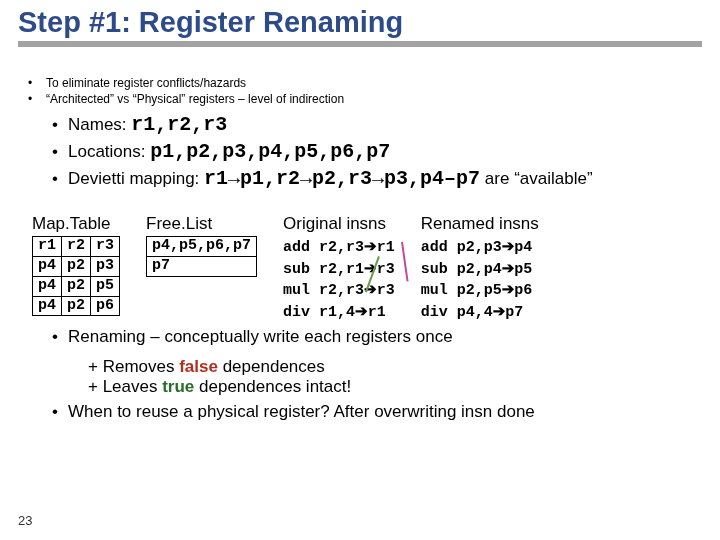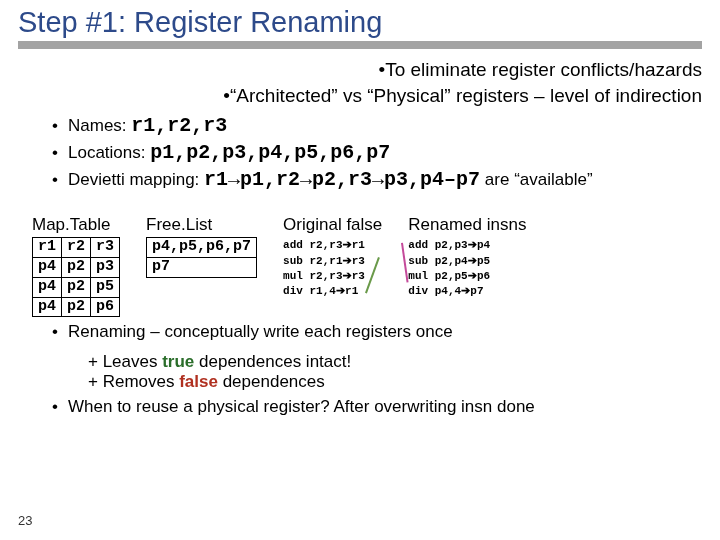--- a/index.html
+++ b/index.html
@@ -12,43 +12,42 @@
     color: #000;
     position: relative;
     overflow: hidden;
   }
   .slide {
     padding: 6px 18px 0 18px;
   }
   .title {
     color: #2d4a8a;
     font-size: 29px;
-    font-weight: normal;
+    font-weight: bold;
     font-family: Verdana, Tahoma, sans-serif;
-    border-bottom: 8px solid #a3a3a3;
+    border-bottom: 6px solid #a3a3a3;
     padding-bottom: 2px;
-    margin-bottom: 8px;
+    margin-bottom: 28px;
   }
   ul.top {
     margin: 0 0 0 10px;
     padding: 0;
     list-style: none;
   }
   ul.top > li::before {
     content: "•";
     color: #000;
     display: inline-block;
     width: 18px;
     margin-left: -4px;
   }
   ul.top > li {
-    font-size: 19px;
+    font-size: 12px;
     line-height: 1.35;
     padding-left: 4px;
-    text-align: right;
   }
   ul.sub {
     margin: 4px 0 8px 34px;
     padding: 0;
     list-style: none;
   }
   ul.sub > li::before {
     content: "•";
     display: inline-block;
     width: 16px;
@@ -81,21 +80,21 @@
   }
   table.box td {
     border: 1px solid #000;
     padding: 0 5px;
     line-height: 1.25;
     white-space: nowrap;
   }
   .insns {
     font-family: "Courier New", monospace;
     font-weight: bold;
-    font-size: 11px;
+    font-size: 15px;
     line-height: 1.3;
     white-space: nowrap;
   }
   .arrow {
     font-family: Arial, sans-serif;
     font-weight: bold;
   }
   .bottom {
     margin-top: 4px;
   }
@@ -177,21 +176,21 @@
               <td>p4,p5,p6,p7</td>
             </tr>
         <tr>
               <td>p7</td>
             </tr>
       </tbody>
         </table>
     </div>
 
     <div class="orig-col">
-      <div class="col-title">Original false</div>
+      <div class="col-title">Original insns</div>
       <div class="insns">
         <div><span>add r2,r3</span><span class="arrow">➔</span><span>r1</span></div>
         <div><span>sub r2,r1</span><span class="arrow">➔</span><span>r3</span></div>
         <div><span>mul r2,r3</span><span class="arrow">➔</span><span>r3</span></div>
         <div><span>div r1,4</span><span class="arrow">➔</span><span>r1</span></div>
       </div>
       <div class="hazard-line" style="left:118px;background:#c44a9a;transform:rotate(-8deg);"></div>
       <div class="hazard-line" style="left:95px;top:42px;height:38px;background:#6a9a4a;transform:rotate(20deg);"></div>
     </div>
 
@@ -202,22 +201,22 @@
         <div><span>sub p2,p4</span><span class="arrow">➔</span><span>p5</span></div>
         <div><span>mul p2,p5</span><span class="arrow">➔</span><span>p6</span></div>
         <div><span>div p4,4</span><span class="arrow">➔</span><span>p7</span></div>
       </div>
     </div>
   </div>
 
   <ul class="sub bottom">
     <li>Renaming – conceptually write each registers once</li>
   </ul>
+  <div class="plus"><span>+ Removes </span><span class="false">false</span><span> dependences</span></div>
   <div class="plus"><span>+ Leaves </span><span class="true">true</span><span> dependences intact!</span></div>
-  <div class="plus"><span>+ Removes </span><span class="false">false</span><span> dependences</span></div>
   <ul class="sub">
     <li>When to reuse a physical register?  After overwriting insn done</li>
   </ul>
 </div>
 
 <div class="footer">
   <span>23</span>
 </div>
 
 </body></html>

